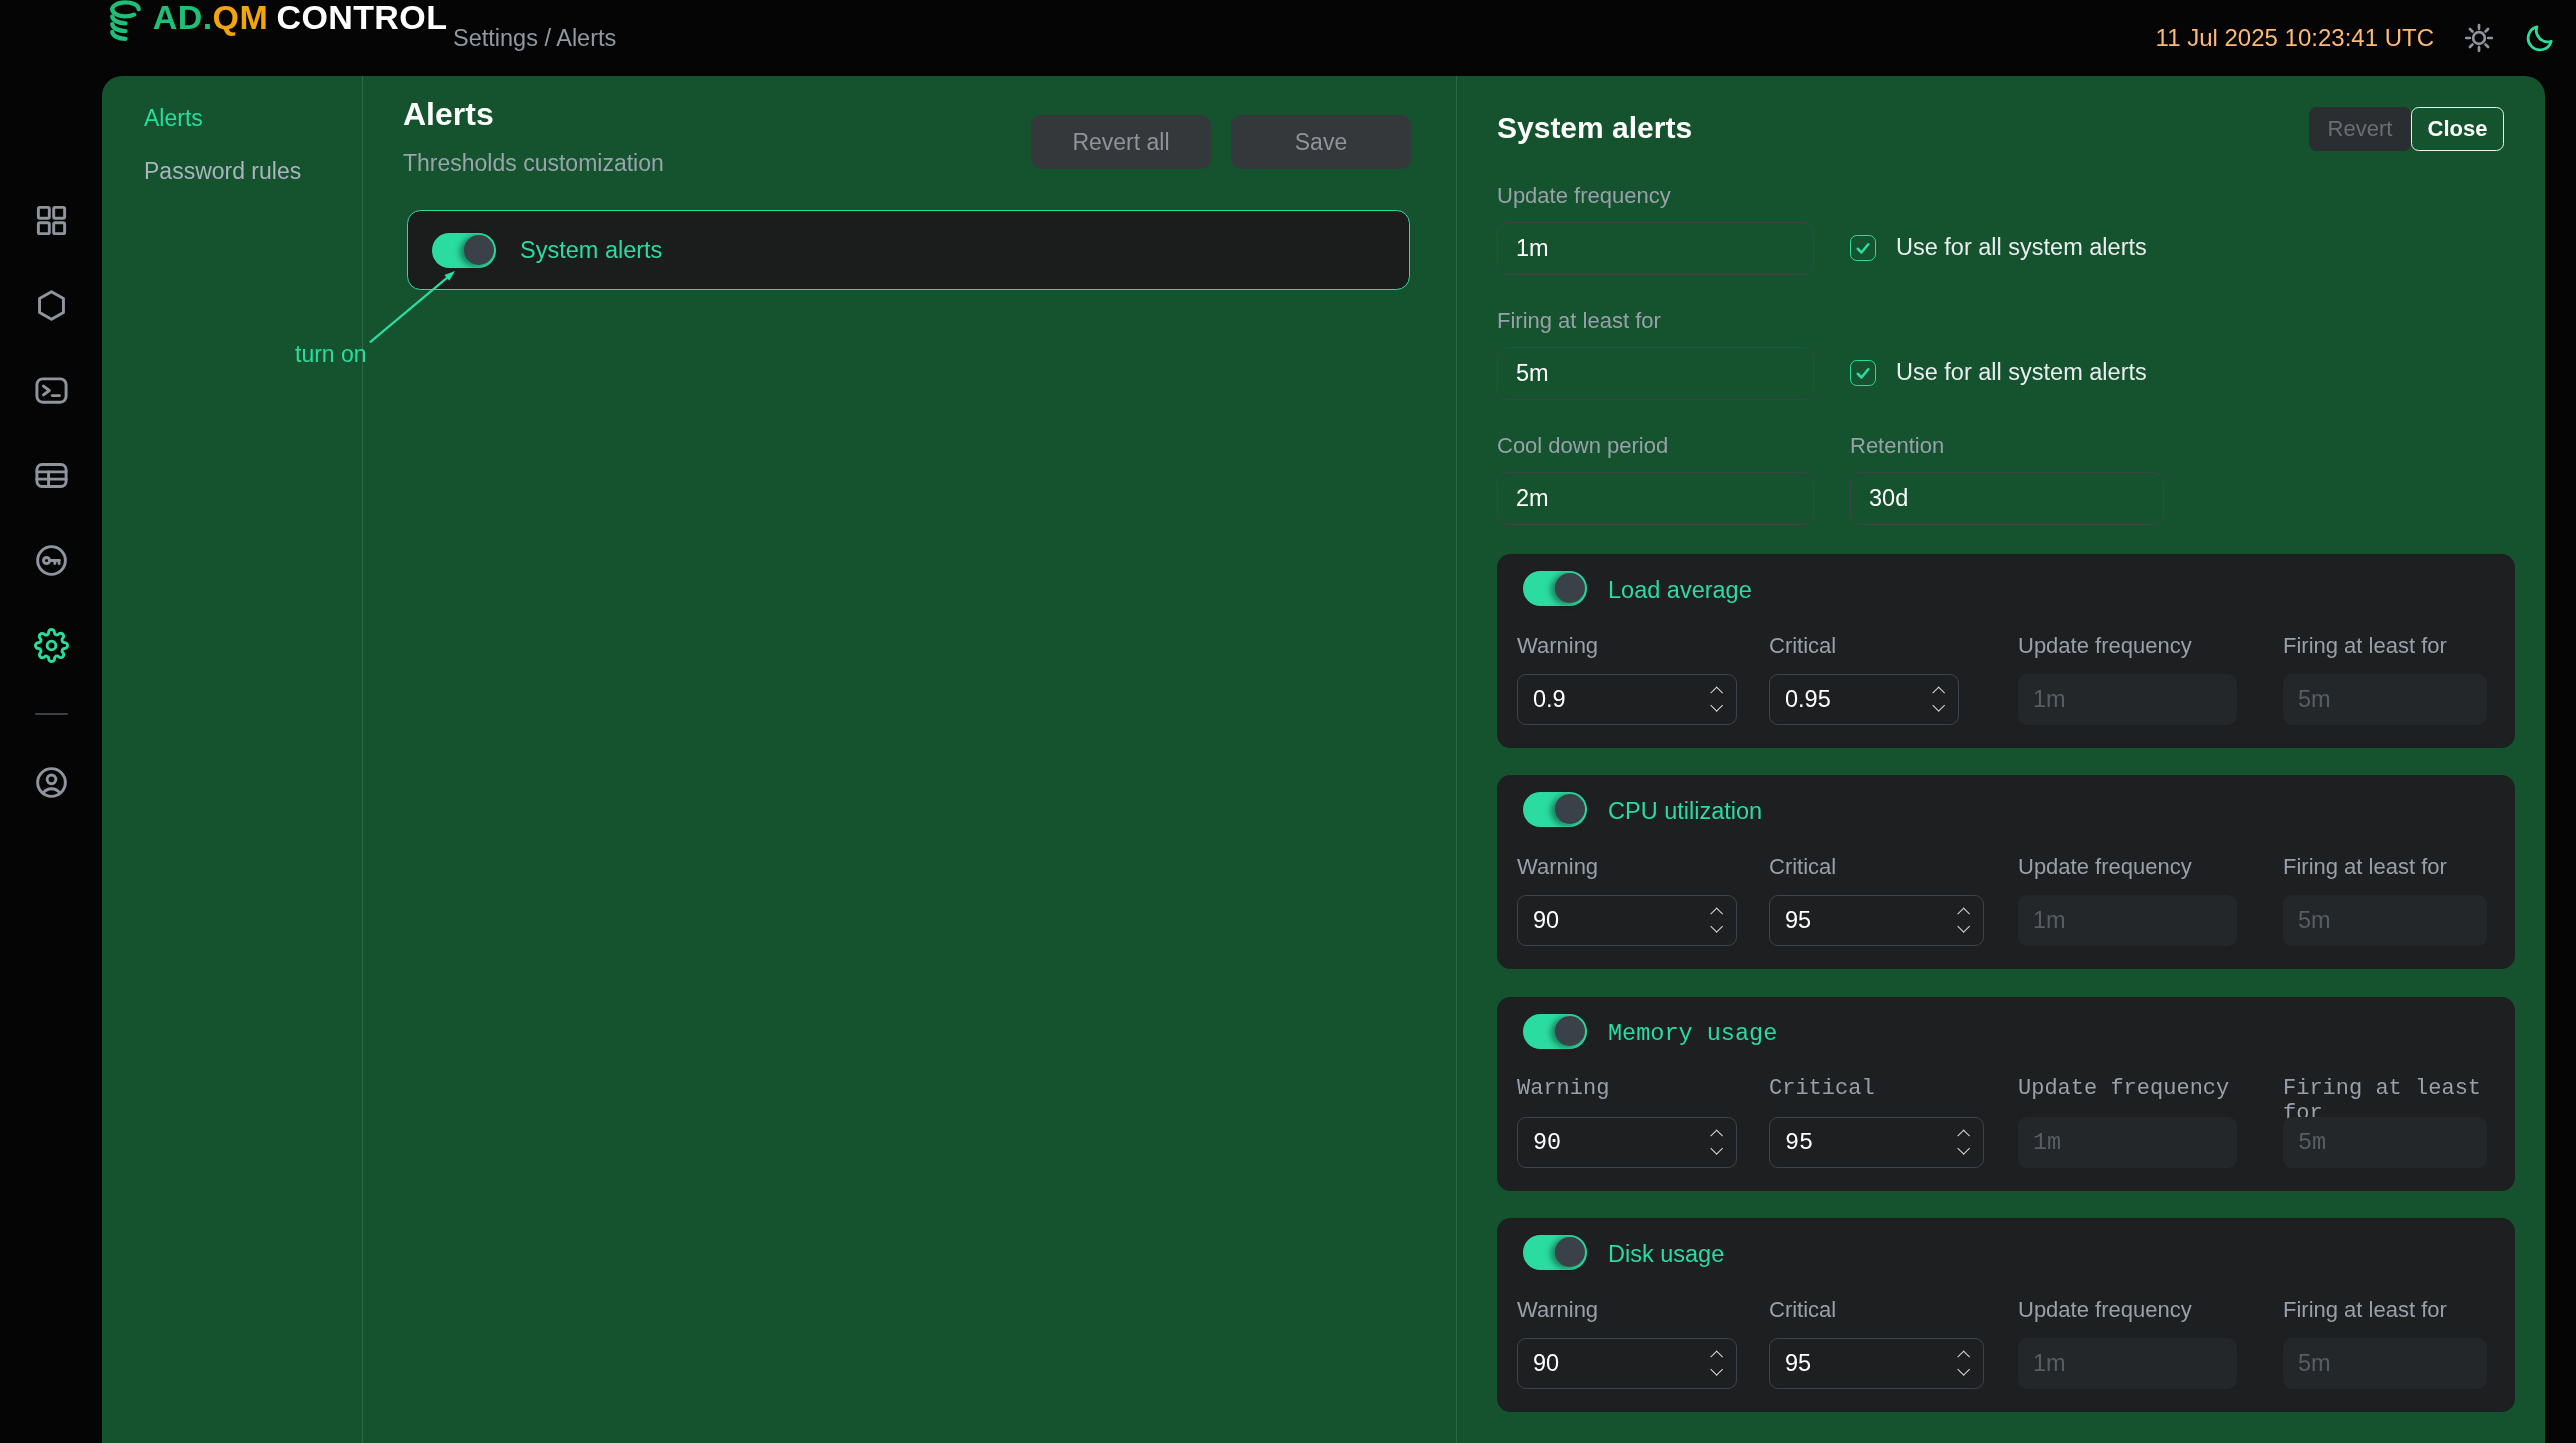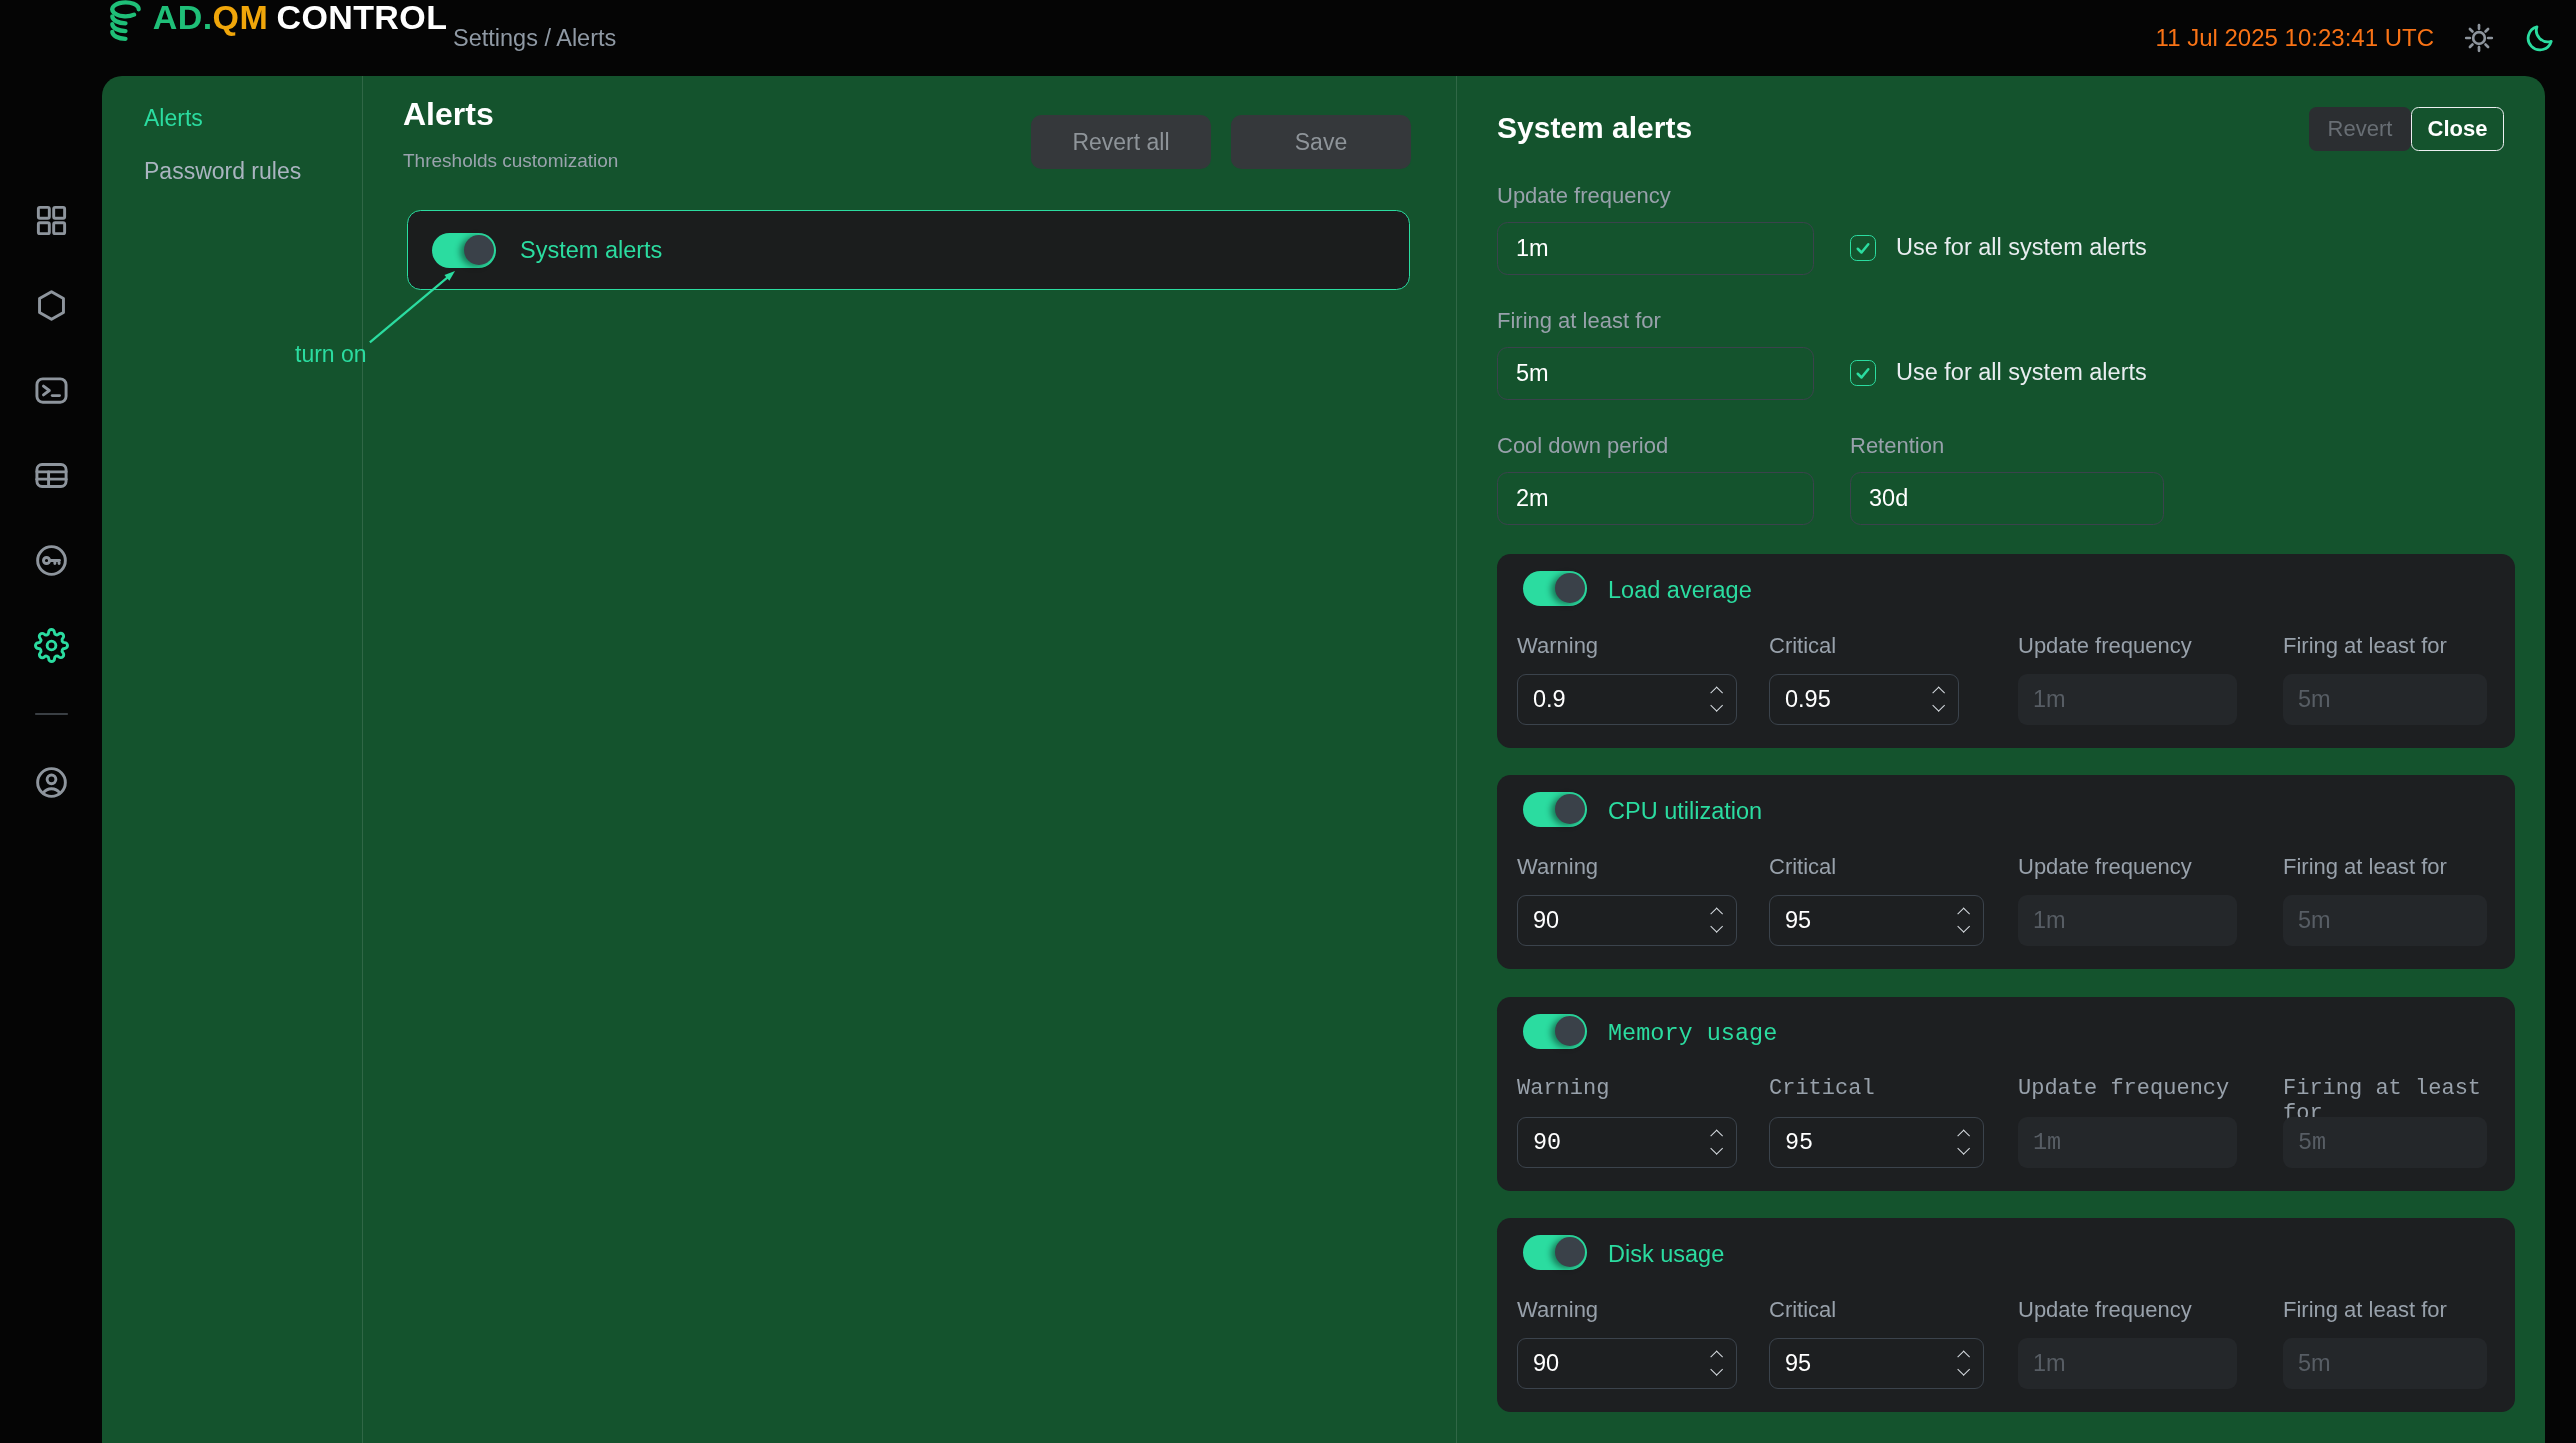--- a/index.html
+++ b/index.html
@@ -10,21 +10,21 @@
   .topbar{position:absolute;left:0;top:0;width:100%;height:76px;display:flex;align-items:center;}
   .logo{position:absolute;left:105px;top:0;height:76px;display:flex;align-items:flex-start;cursor:pointer;}
   .logo svg{margin-right:6.8px;}
   .logo span{font-size:34px;font-weight:800;letter-spacing:0.4px;line-height:1;}
   .lg-ad{color:#1fbf78;}
   .lg-qm{color:#f0a60a;}
   .lg-ctrl{color:#ffffff;margin-left:8.3px;}
   .breadcrumb{position:absolute;left:453px;top:0;height:76px;display:flex;align-items:center;
               font-size:23.5px;color:#8f99a4;}
   .top-right{position:absolute;right:20px;top:0;height:76px;display:flex;align-items:center;gap:29px;}
-  .clock{font-size:24px;color:#f97316;}
+  .clock{font-size:24px;color:#fdba74;}
   .theme-btn{display:flex;align-items:center;justify-content:center;cursor:pointer;}
 
   
   .rail{position:absolute;left:0;top:203px;width:102px;display:flex;flex-direction:column;
         align-items:center;gap:50px;}
   .rail-item{width:35px;height:35px;display:flex;align-items:center;justify-content:center;cursor:pointer;}
   .rail-div{width:33px;height:1.5px;background:#3a3f44;border-radius:0.8px;}
   .icon-stroke{stroke:#8e959d;fill:none;stroke-width:2;stroke-linecap:round;stroke-linejoin:round;}
   .icon-accent{stroke:#2bdca0;fill:none;stroke-width:2;stroke-linecap:round;stroke-linejoin:round;}
 
@@ -34,21 +34,21 @@
   .vdiv{position:absolute;top:0;bottom:0;width:0.8px;background:rgba(255,255,255,.12);}
   .d1{left:260px;} .d2{left:1354px;}
 
   
   .snav-item{position:absolute;left:42px;font-size:23px;cursor:pointer;color:#aab4c0;}
   .snav-item.active{color:#2bdca0;}
 
   
   .middle{position:absolute;left:261px;top:0;width:1093px;height:100%;}
   .m-title{position:absolute;left:40px;top:20px;font-size:32px;font-weight:700;color:#fff;}
-  .m-sub{position:absolute;left:40px;top:74px;font-size:19px;color:#9aa3ad;text-align:center;}
+  .m-sub{position:absolute;left:40px;top:74px;font-size:23px;color:#9aa3ad;text-align:center;}
   .m-btns{position:absolute;right:45px;top:39px;display:flex;gap:20px;}
   .btn-gray{height:54px;border-radius:10.6px;background:#35383b;color:#8e9499;font-size:23px;
             display:flex;align-items:center;justify-content:center;cursor:pointer;}
   .w-revertall{width:180px;} .w-save{width:180px;}
   .alert-row{position:absolute;left:44px;width:1003px;border-radius:13.6px;background:#1b1d1d;
              display:flex;align-items:center;padding-left:24px;box-sizing:border-box;gap:24px;}
   .row-system{top:134px;height:80px;border:1.9px solid #2bdca0;}
   .row-internal{top:228px;height:65px;}
   .alert-row .lbl{font-size:23.5px;color:#2bdca0;font-weight:500;}
 

